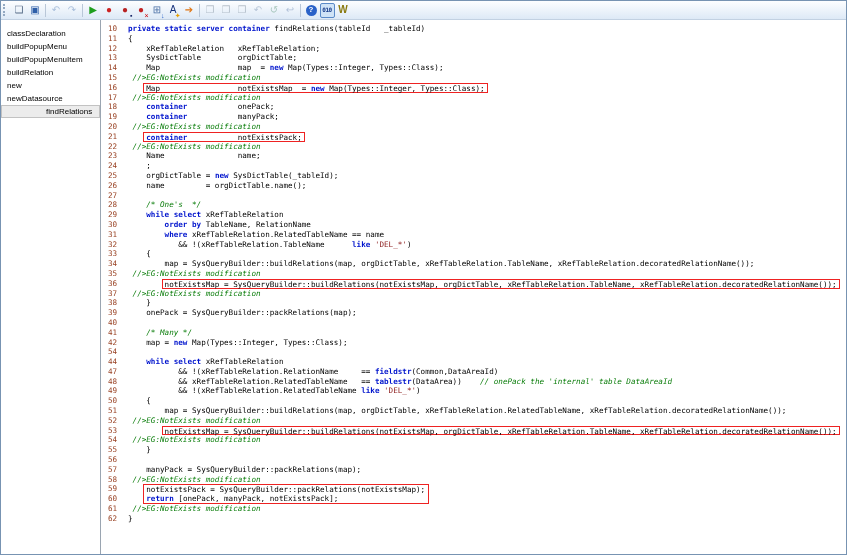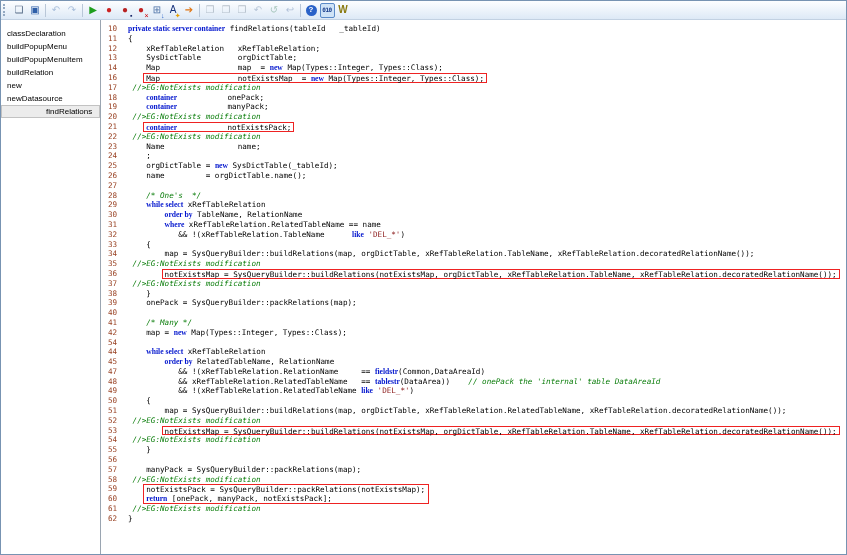--- a/index.html
+++ b/index.html
@@ -22,21 +22,21 @@
   .tb-icon .mini{font-family:"DejaVu Sans Mono",monospace;font-size:6px;font-weight:bold;letter-spacing:-.5px;}
   
   .main{flex:1;display:flex;background:#fff;overflow:hidden;}
   .sidebar{width:100px;flex:0 0 100px;border-right:1px solid #9aa5b1;padding-top:7px;box-sizing:border-box;background:#fff;}
   .sb-item{font-size:8px;height:13px;line-height:11px;padding-left:5px;color:#000;border:1px solid transparent;box-sizing:border-box;cursor:default;}
   .sb-item.selected{background:#ececec;border:1px solid #c2c2c2;padding-left:44px;}
   
   .code{flex:1;font-family:"DejaVu Sans Mono",monospace;font-size:7.6px;padding-top:4px;overflow:hidden;background:#fff;}
   .line{height:9.8px;line-height:9.8px;white-space:pre;overflow:visible;}
   .ln{display:inline-block;width:16px;margin-left:7px;margin-right:4px;color:#9a4426;}
-  .k{color:#0014cd;font-weight:bold;font-family:Liberation Serif, serif;}
+  .k{color:#0014cd;font-weight:bold;}
   .c{color:#0a7d0a;font-style:italic;}
   .s{color:#8b1a1a;}
   .p{color:#000;}
   .redbox{display:inline-block;vertical-align:top;height:9.8px;line-height:9.4px;box-sizing:border-box;border:1px solid #ee2222;padding:0 2px;margin:0 -3px;}
   .rb-top{border-bottom:none;width:62.5ch;}
   .rb-bottom{border-top:none;width:62.5ch;}
 </style>
 </head>
 <body>
 
@@ -124,20 +124,21 @@
         <div class="sb-item">newDatasource</div>
         <div class="sb-item selected">findRelations</div>
       </div>
     <div class="code">
 
     <div class="line"><span class="ln">10</span><span class="k">private static server container</span><span class="p"> findRelations(tableId   _tableId)</span></div>
         <div class="line"><span class="ln">11</span><span class="p">{</span></div>
         <div class="line"><span class="ln">12</span><span class="p">    xRefTableRelation   xRefTableRelation;</span></div>
         <div class="line"><span class="ln">13</span><span class="p">    SysDictTable        orgDictTable;</span></div>
         <div class="line"><span class="ln">14</span><span class="p">    Map                 map  = </span><span class="k">new</span><span class="p"> Map(Types::Integer, Types::Class);</span></div>
+        <div class="line"><span class="ln">15</span><span class="c"> //&gt;EG:NotExists modification</span></div>
         <div class="line"><span class="ln">16</span><span class="p">    </span><span class="redbox"><span class="p">Map                 notExistsMap  = </span><span class="k">new</span><span class="p"> Map(Types::Integer, Types::Class);</span></span></div>
         <div class="line"><span class="ln">17</span><span class="c"> //&gt;EG:NotExists modification</span></div>
         <div class="line"><span class="ln">18</span><span class="p">    </span><span class="k">container</span><span class="p">           onePack;</span></div>
         <div class="line"><span class="ln">19</span><span class="p">    </span><span class="k">container</span><span class="p">           manyPack;</span></div>
         <div class="line"><span class="ln">20</span><span class="c"> //&gt;EG:NotExists modification</span></div>
         <div class="line"><span class="ln">21</span><span class="p">    </span><span class="redbox"><span class="k">container</span><span class="p">           notExistsPack;</span></span></div>
         <div class="line"><span class="ln">22</span><span class="c"> //&gt;EG:NotExists modification</span></div>
         <div class="line"><span class="ln">23</span><span class="p">    Name                name;</span></div>
         <div class="line"><span class="ln">24</span><span class="p">    ;</span></div>
         <div class="line"><span class="ln">25</span><span class="p">    orgDictTable = </span><span class="k">new</span><span class="p"> SysDictTable(_tableId);</span></div>
@@ -153,21 +154,20 @@
         <div class="line"><span class="ln">35</span><span class="c"> //&gt;EG:NotExists modification</span></div>
         <div class="line"><span class="ln">36</span><span class="p">        </span><span class="redbox"><span class="p">notExistsMap = SysQueryBuilder::buildRelations(notExistsMap, orgDictTable, xRefTableRelation.TableName, xRefTableRelation.decoratedRelationName());</span></span></div>
         <div class="line"><span class="ln">37</span><span class="c"> //&gt;EG:NotExists modification</span></div>
         <div class="line"><span class="ln">38</span><span class="p">    }</span></div>
         <div class="line"><span class="ln">39</span><span class="p">    onePack = SysQueryBuilder::packRelations(map);</span></div>
         <div class="line"><span class="ln">40</span></div>
         <div class="line"><span class="ln">41</span><span class="p">    </span><span class="c">/* Many */</span></div>
         <div class="line"><span class="ln">42</span><span class="p">    map = </span><span class="k">new</span><span class="p"> Map(Types::Integer, Types::Class);</span></div>
         <div class="line"><span class="ln">54</span></div>
         <div class="line"><span class="ln">44</span><span class="p">    </span><span class="k">while select</span><span class="p"> xRefTableRelation</span></div>
-        <div class="line"><span class="ln">45</span><span class="p">        </span><span class="k">order by</span><span class="p"> RelatedTableName, RelationName</span></div>
         <div class="line"><span class="ln">47</span><span class="p">           &amp;&amp; !(xRefTableRelation.RelationName     == </span><span class="k">fieldstr</span><span class="p">(Common,DataAreaId)</span></div>
         <div class="line"><span class="ln">48</span><span class="p">           &amp;&amp; xRefTableRelation.RelatedTableName   == </span><span class="k">tablestr</span><span class="p">(DataArea))    </span><span class="c">// onePack the 'internal' table DataAreaId</span></div>
         <div class="line"><span class="ln">49</span><span class="p">           &amp;&amp; !(xRefTableRelation.RelatedTableName </span><span class="k">like</span><span class="p"> </span><span class="s">'DEL_*'</span><span class="p">)</span></div>
         <div class="line"><span class="ln">50</span><span class="p">    {</span></div>
         <div class="line"><span class="ln">51</span><span class="p">        map = SysQueryBuilder::buildRelations(map, orgDictTable, xRefTableRelation.RelatedTableName, xRefTableRelation.decoratedRelationName());</span></div>
         <div class="line"><span class="ln">52</span><span class="c"> //&gt;EG:NotExists modification</span></div>
         <div class="line"><span class="ln">53</span><span class="p">        </span><span class="redbox"><span class="p">notExistsMap = SysQueryBuilder::buildRelations(notExistsMap, orgDictTable, xRefTableRelation.TableName, xRefTableRelation.decoratedRelationName());</span></span></div>
         <div class="line"><span class="ln">54</span><span class="c"> //&gt;EG:NotExists modification</span></div>
         <div class="line"><span class="ln">55</span><span class="p">    }</span></div>
         <div class="line"><span class="ln">56</span></div>

